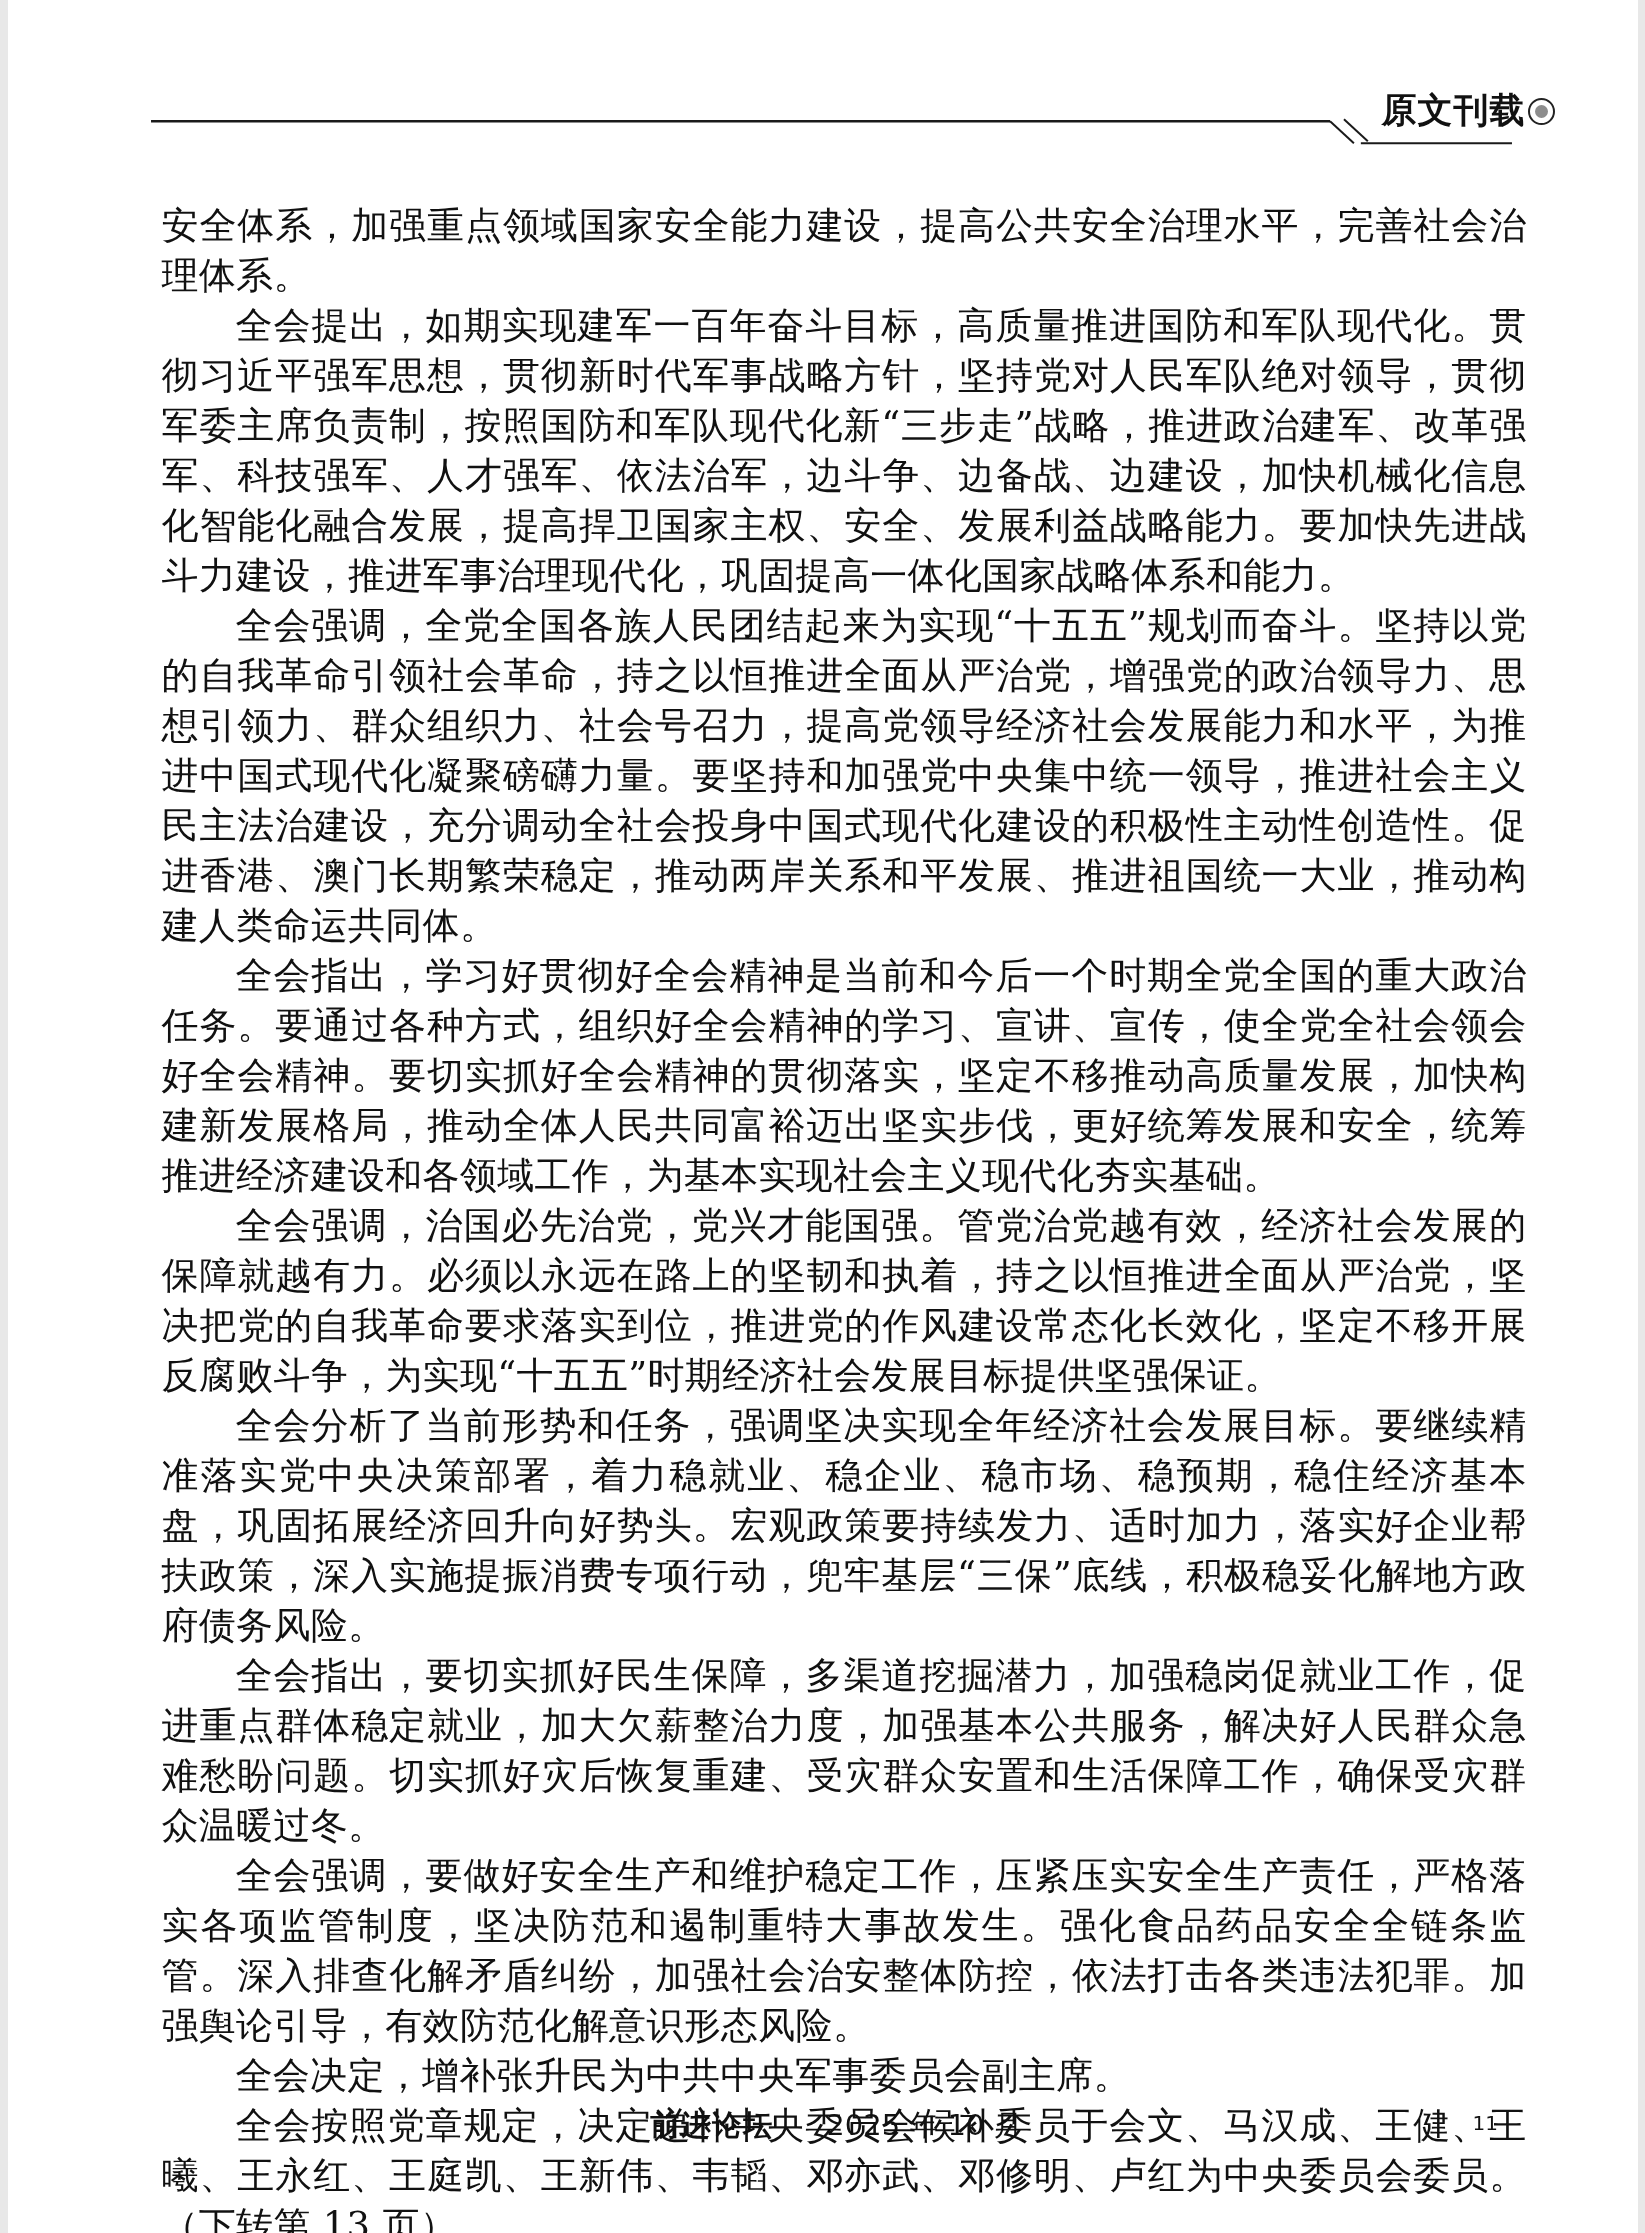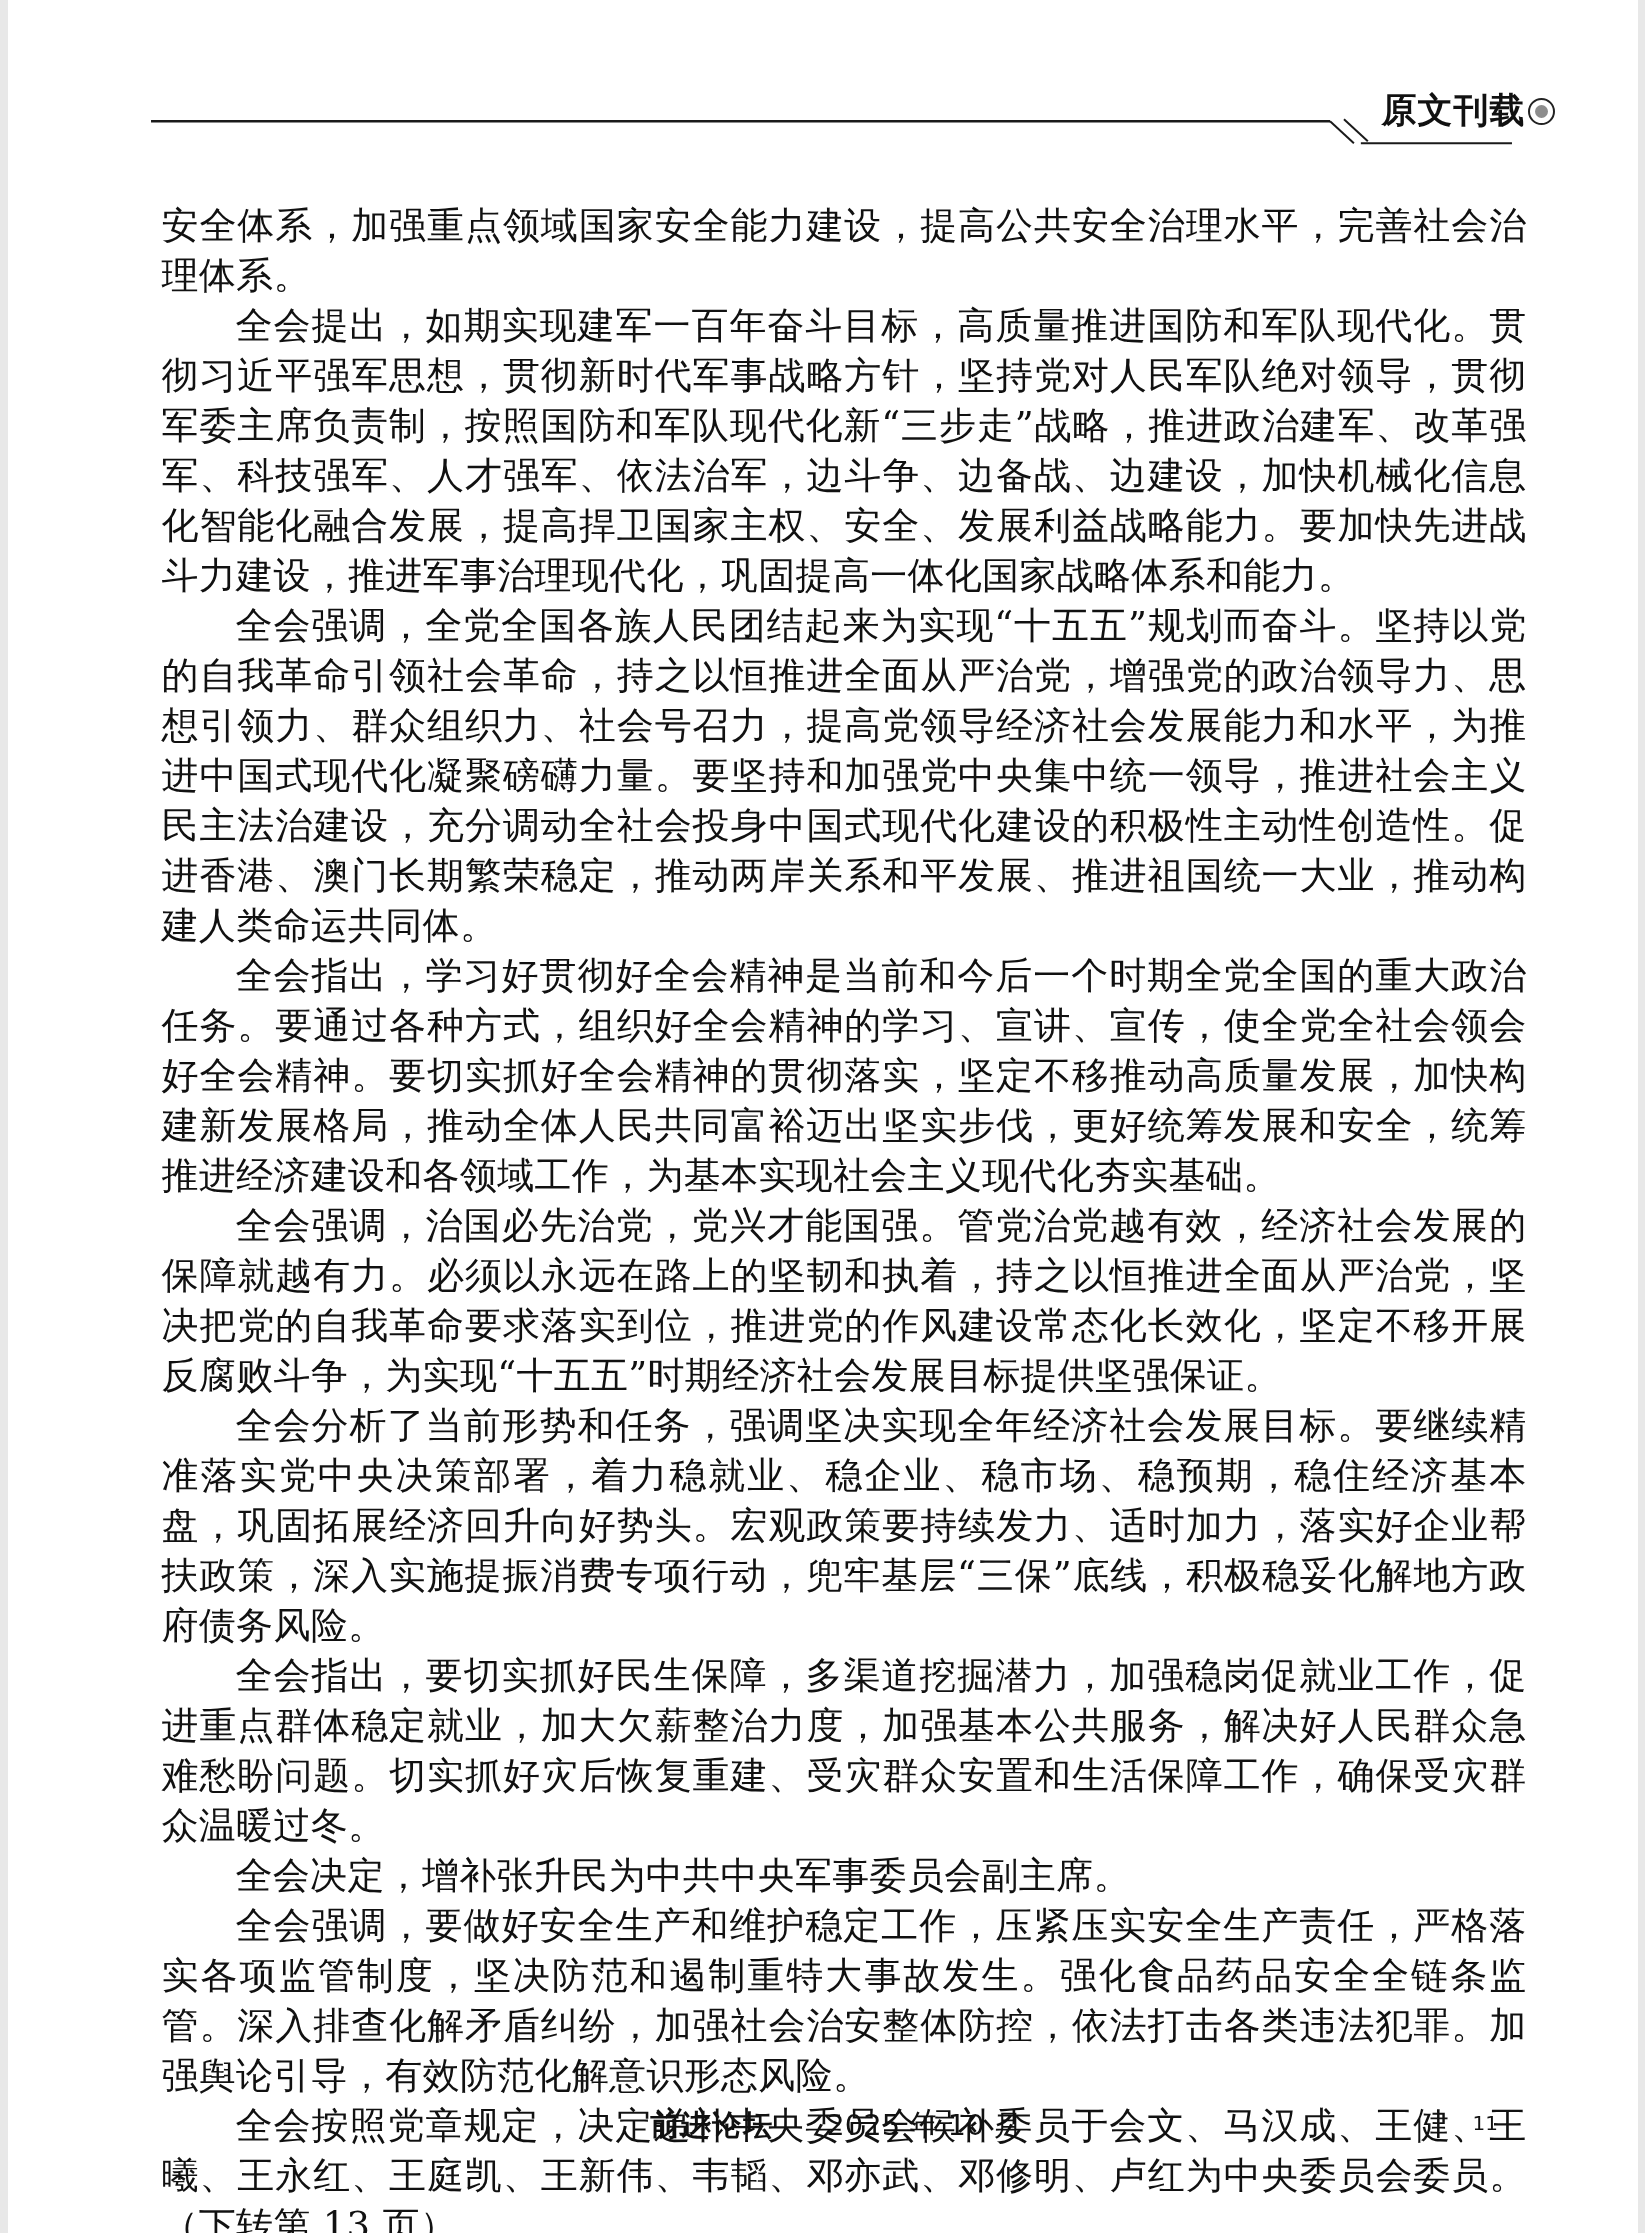--- a/index.html
+++ b/index.html
@@ -78,22 +78,22 @@
   </span>
 
   <div class="body-text">
     <p class="no-indent">安全体系，加强重点领域国家安全能力建设，提高公共安全治理水平，完善社会治理体系。</p>
     <p>全会提出，如期实现建军一百年奋斗目标，高质量推进国防和军队现代化。贯彻习近平强军思想，贯彻新时代军事战略方针，坚持党对人民军队绝对领导，贯彻军委主席负责制，按照国防和军队现代化新“三步走”战略，推进政治建军、改革强军、科技强军、人才强军、依法治军，边斗争、边备战、边建设，加快机械化信息化智能化融合发展，提高捍卫国家主权、安全、发展利益战略能力。要加快先进战斗力建设，推进军事治理现代化，巩固提高一体化国家战略体系和能力。</p>
     <p>全会强调，全党全国各族人民团结起来为实现“十五五”规划而奋斗。坚持以党的自我革命引领社会革命，持之以恒推进全面从严治党，增强党的政治领导力、思想引领力、群众组织力、社会号召力，提高党领导经济社会发展能力和水平，为推进中国式现代化凝聚磅礴力量。要坚持和加强党中央集中统一领导，推进社会主义民主法治建设，充分调动全社会投身中国式现代化建设的积极性主动性创造性。促进香港、澳门长期繁荣稳定，推动两岸关系和平发展、推进祖国统一大业，推动构建人类命运共同体。</p>
     <p>全会指出，学习好贯彻好全会精神是当前和今后一个时期全党全国的重大政治任务。要通过各种方式，组织好全会精神的学习、宣讲、宣传，使全党全社会领会好全会精神。要切实抓好全会精神的贯彻落实，坚定不移推动高质量发展，加快构建新发展格局，推动全体人民共同富裕迈出坚实步伐，更好统筹发展和安全，统筹推进经济建设和各领域工作，为基本实现社会主义现代化夯实基础。</p>
     <p>全会强调，治国必先治党，党兴才能国强。管党治党越有效，经济社会发展的保障就越有力。必须以永远在路上的坚韧和执着，持之以恒推进全面从严治党，坚决把党的自我革命要求落实到位，推进党的作风建设常态化长效化，坚定不移开展反腐败斗争，为实现“十五五”时期经济社会发展目标提供坚强保证。</p>
     <p>全会分析了当前形势和任务，强调坚决实现全年经济社会发展目标。要继续精准落实党中央决策部署，着力稳就业、稳企业、稳市场、稳预期，稳住经济基本盘，巩固拓展经济回升向好势头。宏观政策要持续发力、适时加力，落实好企业帮扶政策，深入实施提振消费专项行动，兜牢基层“三保”底线，积极稳妥化解地方政府债务风险。</p>
     <p>全会指出，要切实抓好民生保障，多渠道挖掘潜力，加强稳岗促就业工作，促进重点群体稳定就业，加大欠薪整治力度，加强基本公共服务，解决好人民群众急难愁盼问题。切实抓好灾后恢复重建、受灾群众安置和生活保障工作，确保受灾群众温暖过冬。</p>
+    <p>全会强调，要做好安全生产和维护稳定工作，压紧压实安全生产责任，严格落实各项监管制度，坚决防范和遏制重特大事故发生。强化食品药品安全全链条监管。深入排查化解矛盾纠纷，加强社会治安整体防控，依法打击各类违法犯罪。加强舆论引导，有效防范化解意识形态风险。</p>
     <p>全会决定，增补张升民为中共中央军事委员会副主席。</p>
-    <p>全会强调，要做好安全生产和维护稳定工作，压紧压实安全生产责任，严格落实各项监管制度，坚决防范和遏制重特大事故发生。强化食品药品安全全链条监管。深入排查化解矛盾纠纷，加强社会治安整体防控，依法打击各类违法犯罪。加强舆论引导，有效防范化解意识形态风险。</p>
     <p><span>全会按照党章规定，决定递补中央委员会候补委员于会文、马汉成、王健、王曦、王永红、王庭凯、王新伟、韦韬、邓亦武、邓修明、卢红为中央委员会委员。</span><span class="note-kai">（下转第 13 页）</span></p>
   </div>
 
   <div class="footer">
     <span class="journal">前进论坛</span><span class="gap"></span><span class="date">2025 年 10 月</span>
   </div>
 
   <div class="page-number">11</div>
 
 </div>

